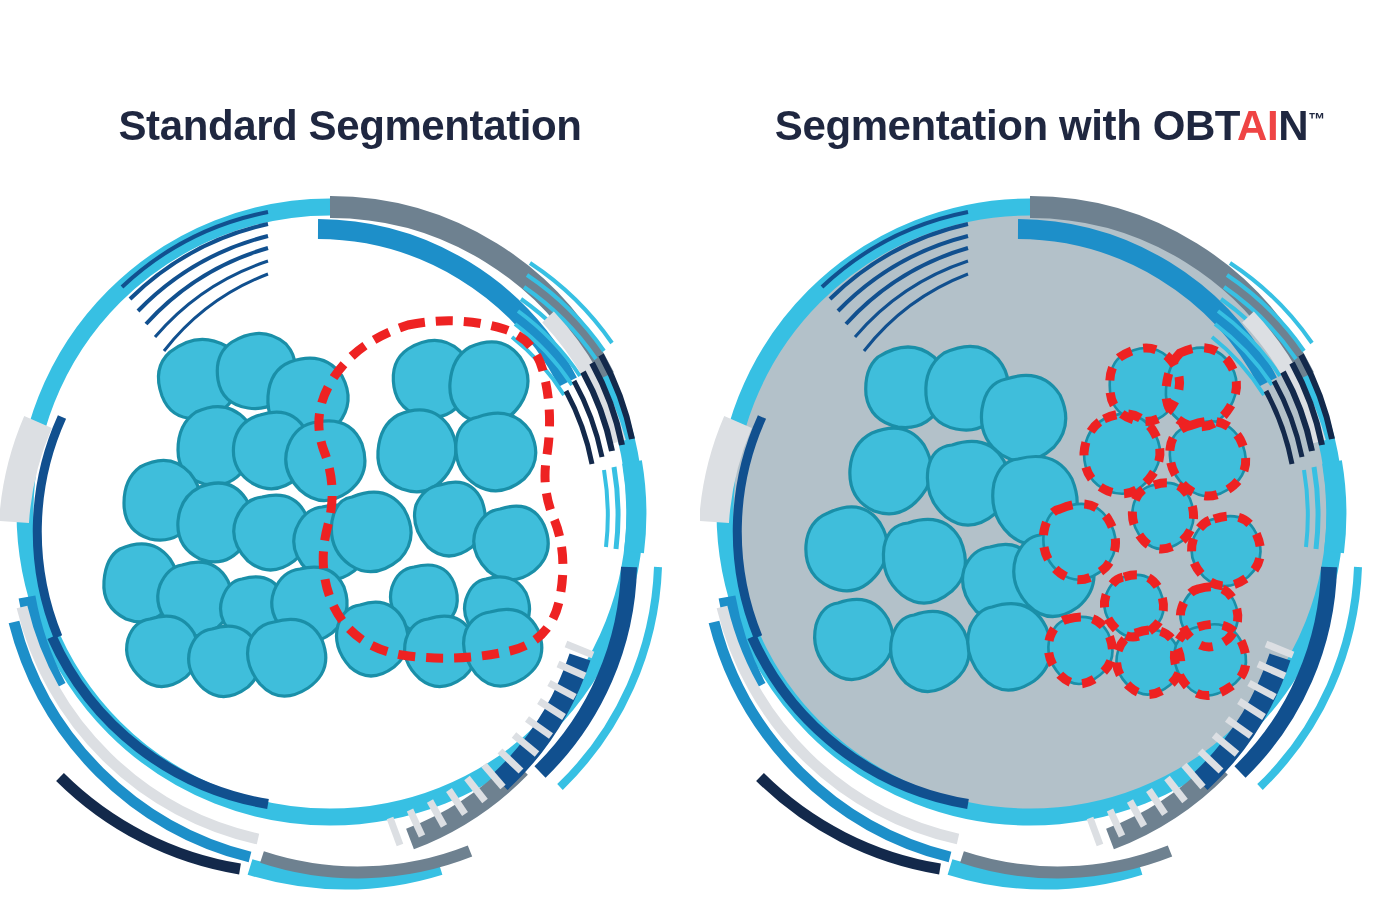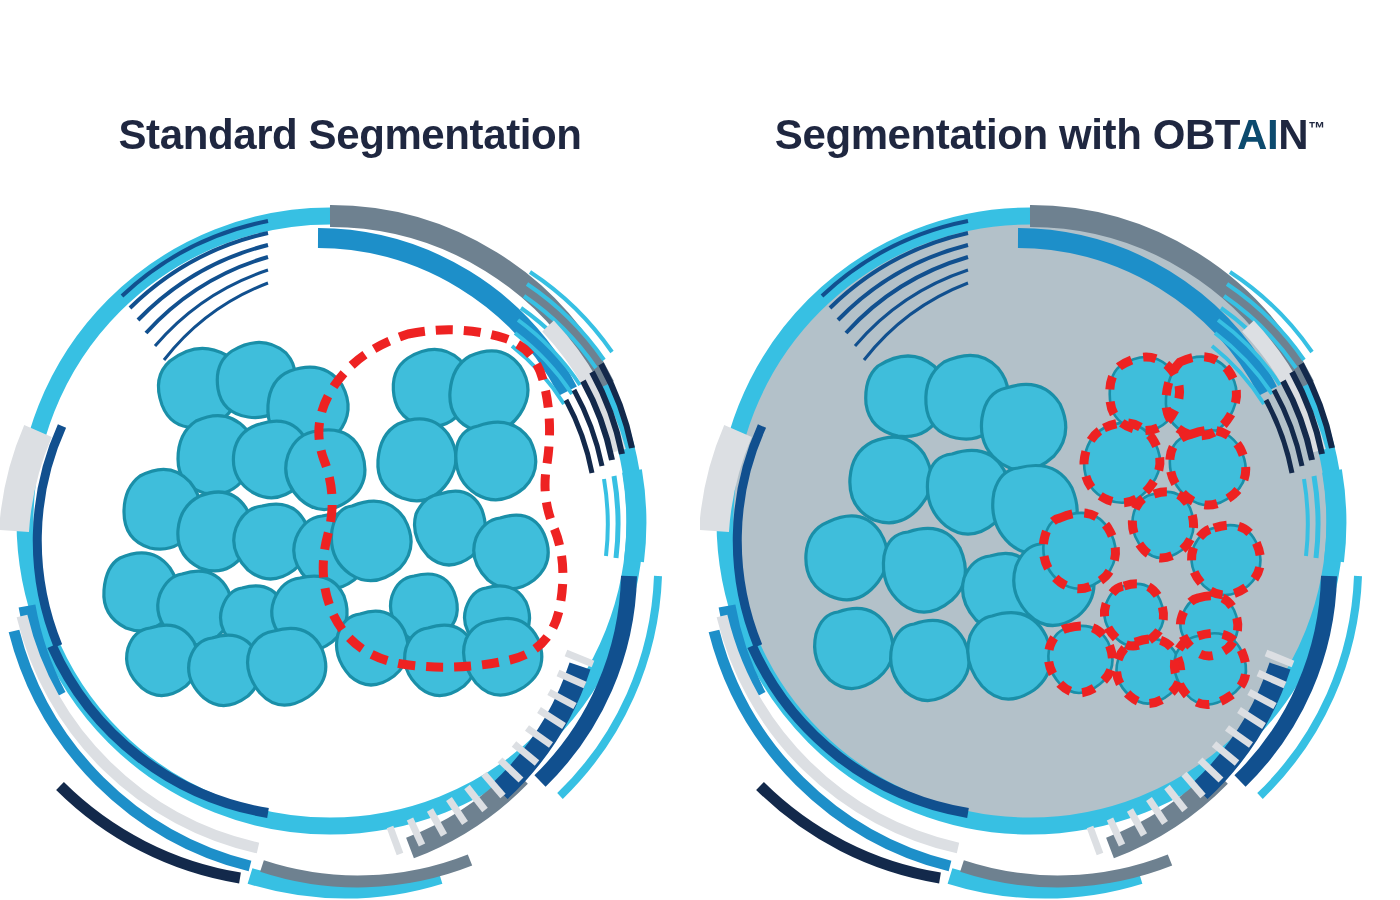--- a/index.html
+++ b/index.html
@@ -1,32 +1,32 @@
 <!DOCTYPE html>
 <html><head>
 <meta charset="utf-8">
 <style>
   html,body{margin:0;padding:0;background:#ffffff;}
   body{width:1400px;height:900px;overflow:hidden;
        font-family:"Liberation Sans","DejaVu Sans",sans-serif;}
   .stage{position:relative;width:1400px;height:900px;background:#ffffff;}
 
-  .panel{position:absolute;top:16px;width:700px;height:748px;}
+  .panel{position:absolute;top:7px;width:700px;height:748px;}
   .panel.left{left:0;}
   .panel.right{left:700px;}
 
   .title{
     position:absolute;top:95px;left:0;width:700px;
     text-align:center;
     font-size:42px;font-weight:bold;
     color:#1f2740;
     letter-spacing:-0.4px;
     white-space:nowrap;
   }
-  .title .ai{color:#0c4a6e;}
+  .title .ai{color:#ef4444;}
   .title .tm{font-size:17px;vertical-align:super;font-weight:bold;letter-spacing:0;}
 
   .diagram{position:absolute;left:0;top:160px;width:700px;height:740px;}
   svg.ring{position:absolute;left:0;top:0;width:700px;height:740px;display:block;}
 </style>
 </head>
 <body>
 
 <div class="stage">
 

